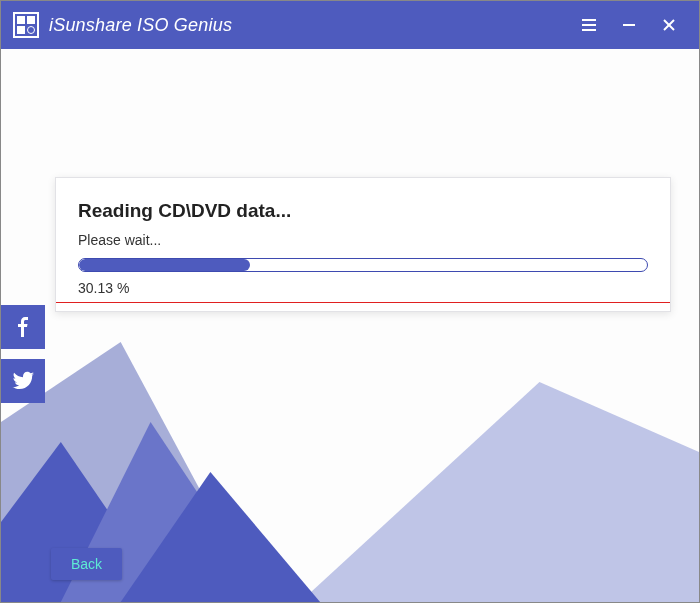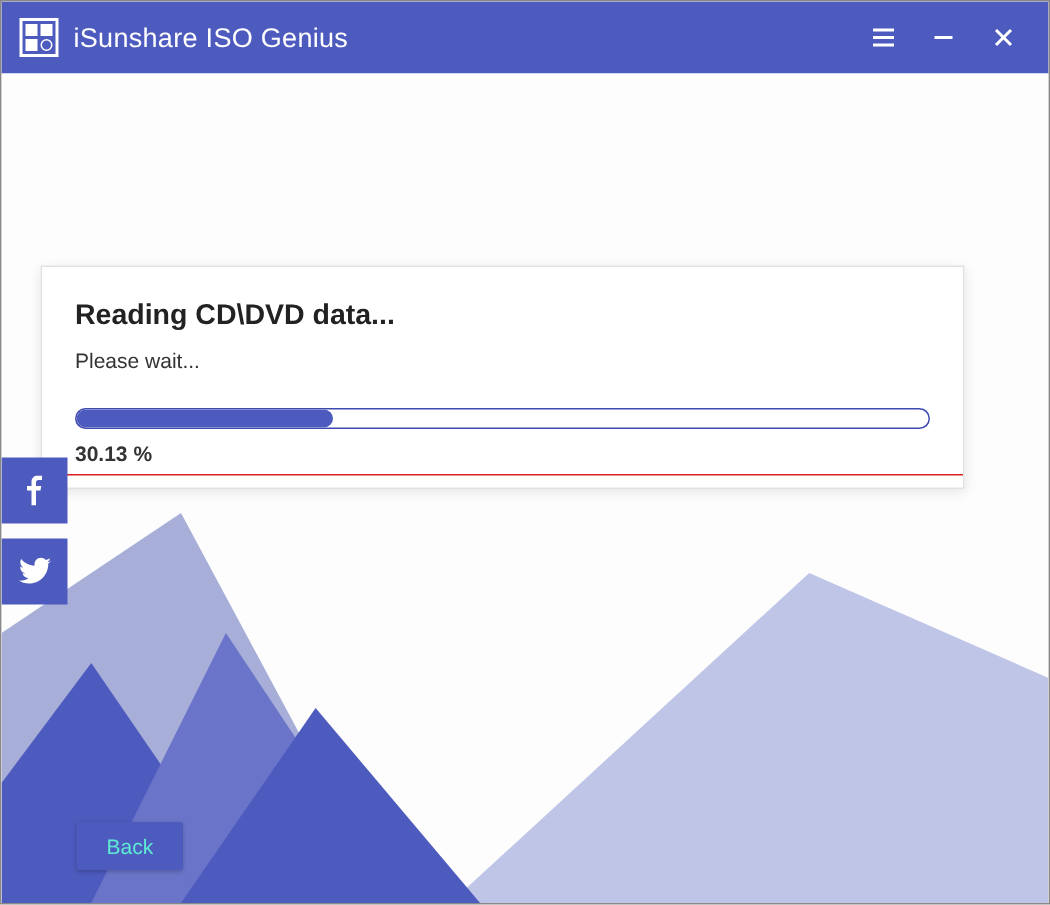--- a/index.html
+++ b/index.html
@@ -34,21 +34,21 @@
     background: #fff;
   }
   .app-icon .q4 {
     position: relative;
   }
   .app-icon .q4::before {
     content: "";
     position: absolute; inset: 0;
     border: 1.5px solid #fff; border-radius: 50%;
   }
-  .app-title { font-size: 18px; font-weight: 400; letter-spacing: .2px; }
+  .app-title { font-size: 18px; font-weight: 400; letter-spacing: .2px; font-style: italic; }
   .titlebar-spacer { flex: 1; }
   .win-btn {
     width: 40px; height: 48px;
     display: flex; align-items: center; justify-content: center;
     color: #fff;
   }
   .win-btn svg { display: block; }
 
   
   .content {
@@ -62,37 +62,37 @@
   .bg-svg {
     position: absolute;
     left: 0; bottom: 0;
     width: 100%; height: 260px;
     pointer-events: none;
   }
 
   
   .card {
     position: absolute;
-    left: 26px; top: 128px;
+    left: 54px; top: 128px;
     width: 616px;
     background: #fff;
     border: 1px solid #e2e2e6;
     box-shadow: 0 2px 8px rgba(0,0,0,0.10);
     padding: 22px 22px 8px 22px;
   }
   .card h2 {
     font-size: 19px;
     color: #222;
     font-weight: 700;
     margin-bottom: 10px;
   }
   .card .wait {
     font-size: 14px;
     color: #333;
-    margin-bottom: 24px;
+    margin-bottom: 10px;
   }
   .progress-track {
     width: 100%;
     height: 14px;
     border: 1.5px solid #3e4ab0;
     border-radius: 999px;
     background: #fff;
     position: relative;
     overflow: hidden;
   }
@@ -100,21 +100,20 @@
     position: absolute;
     left: 0; top: 0; bottom: 0;
     background: #4e5bbe;
     border-radius: 999px;
   }
   .percent {
     font-size: 14px;
     color: #333;
     margin-top: 8px;
     padding-bottom: 6px;
-    font-weight: bold;
   }
   .card-underline {
     height: 0;
     border-top: 1px solid #e02020;
     margin: 0 -22px;
   }
 
   
   .social {
     position: absolute;

